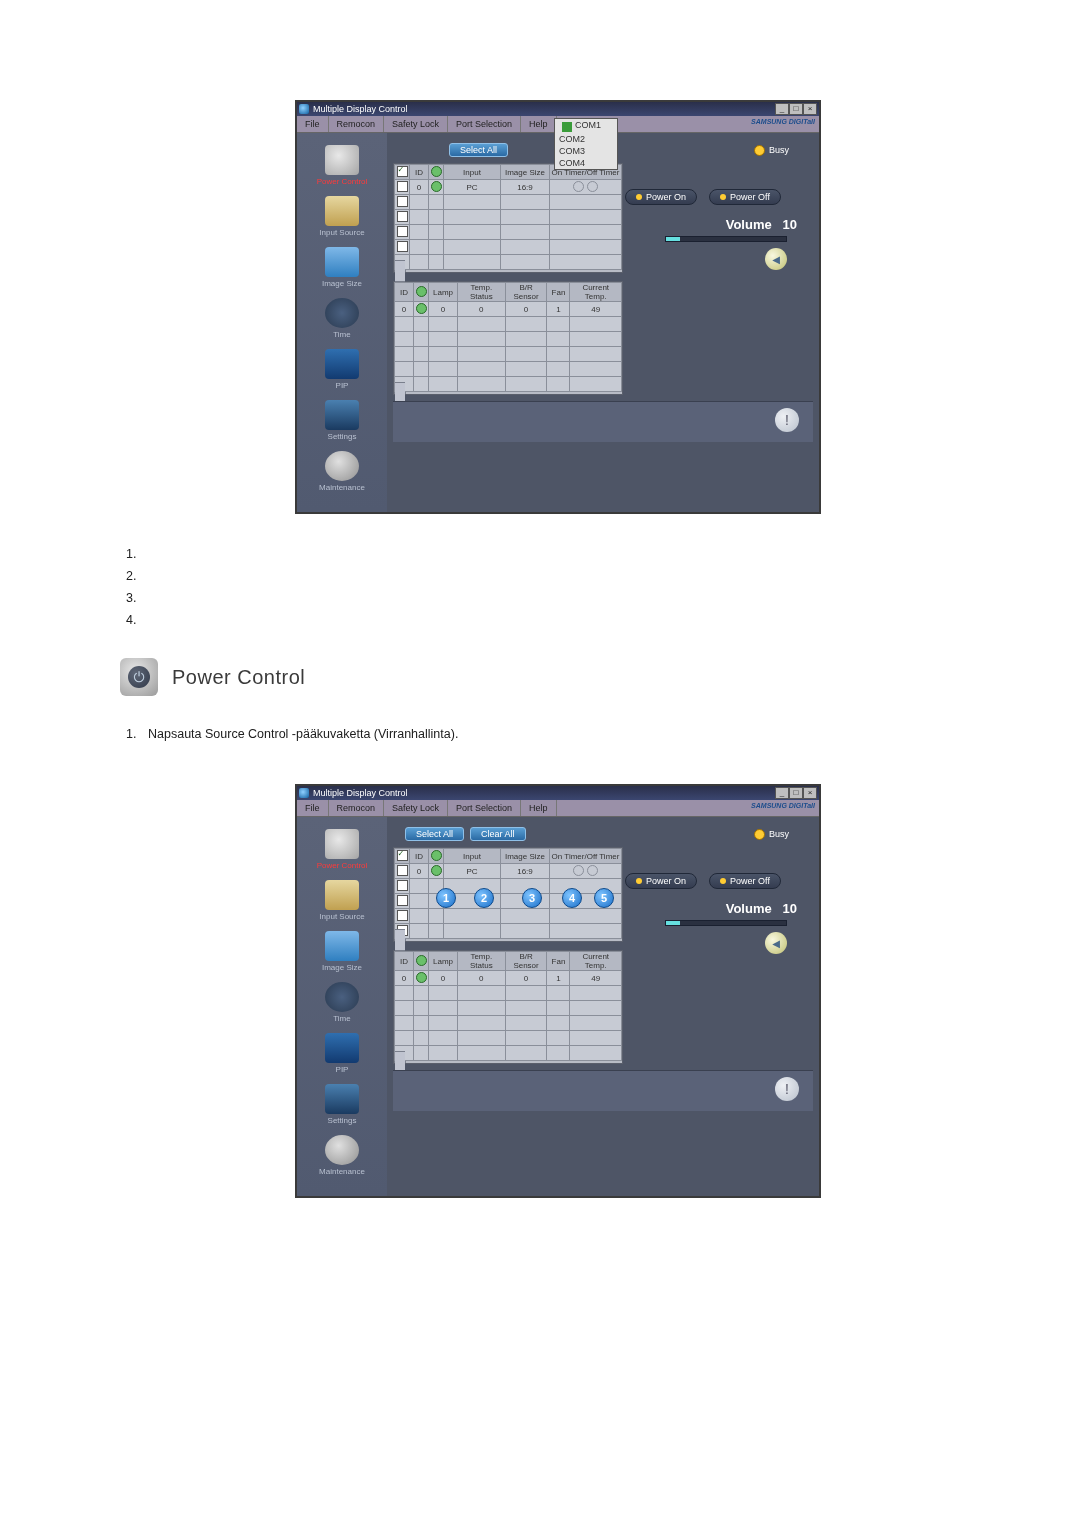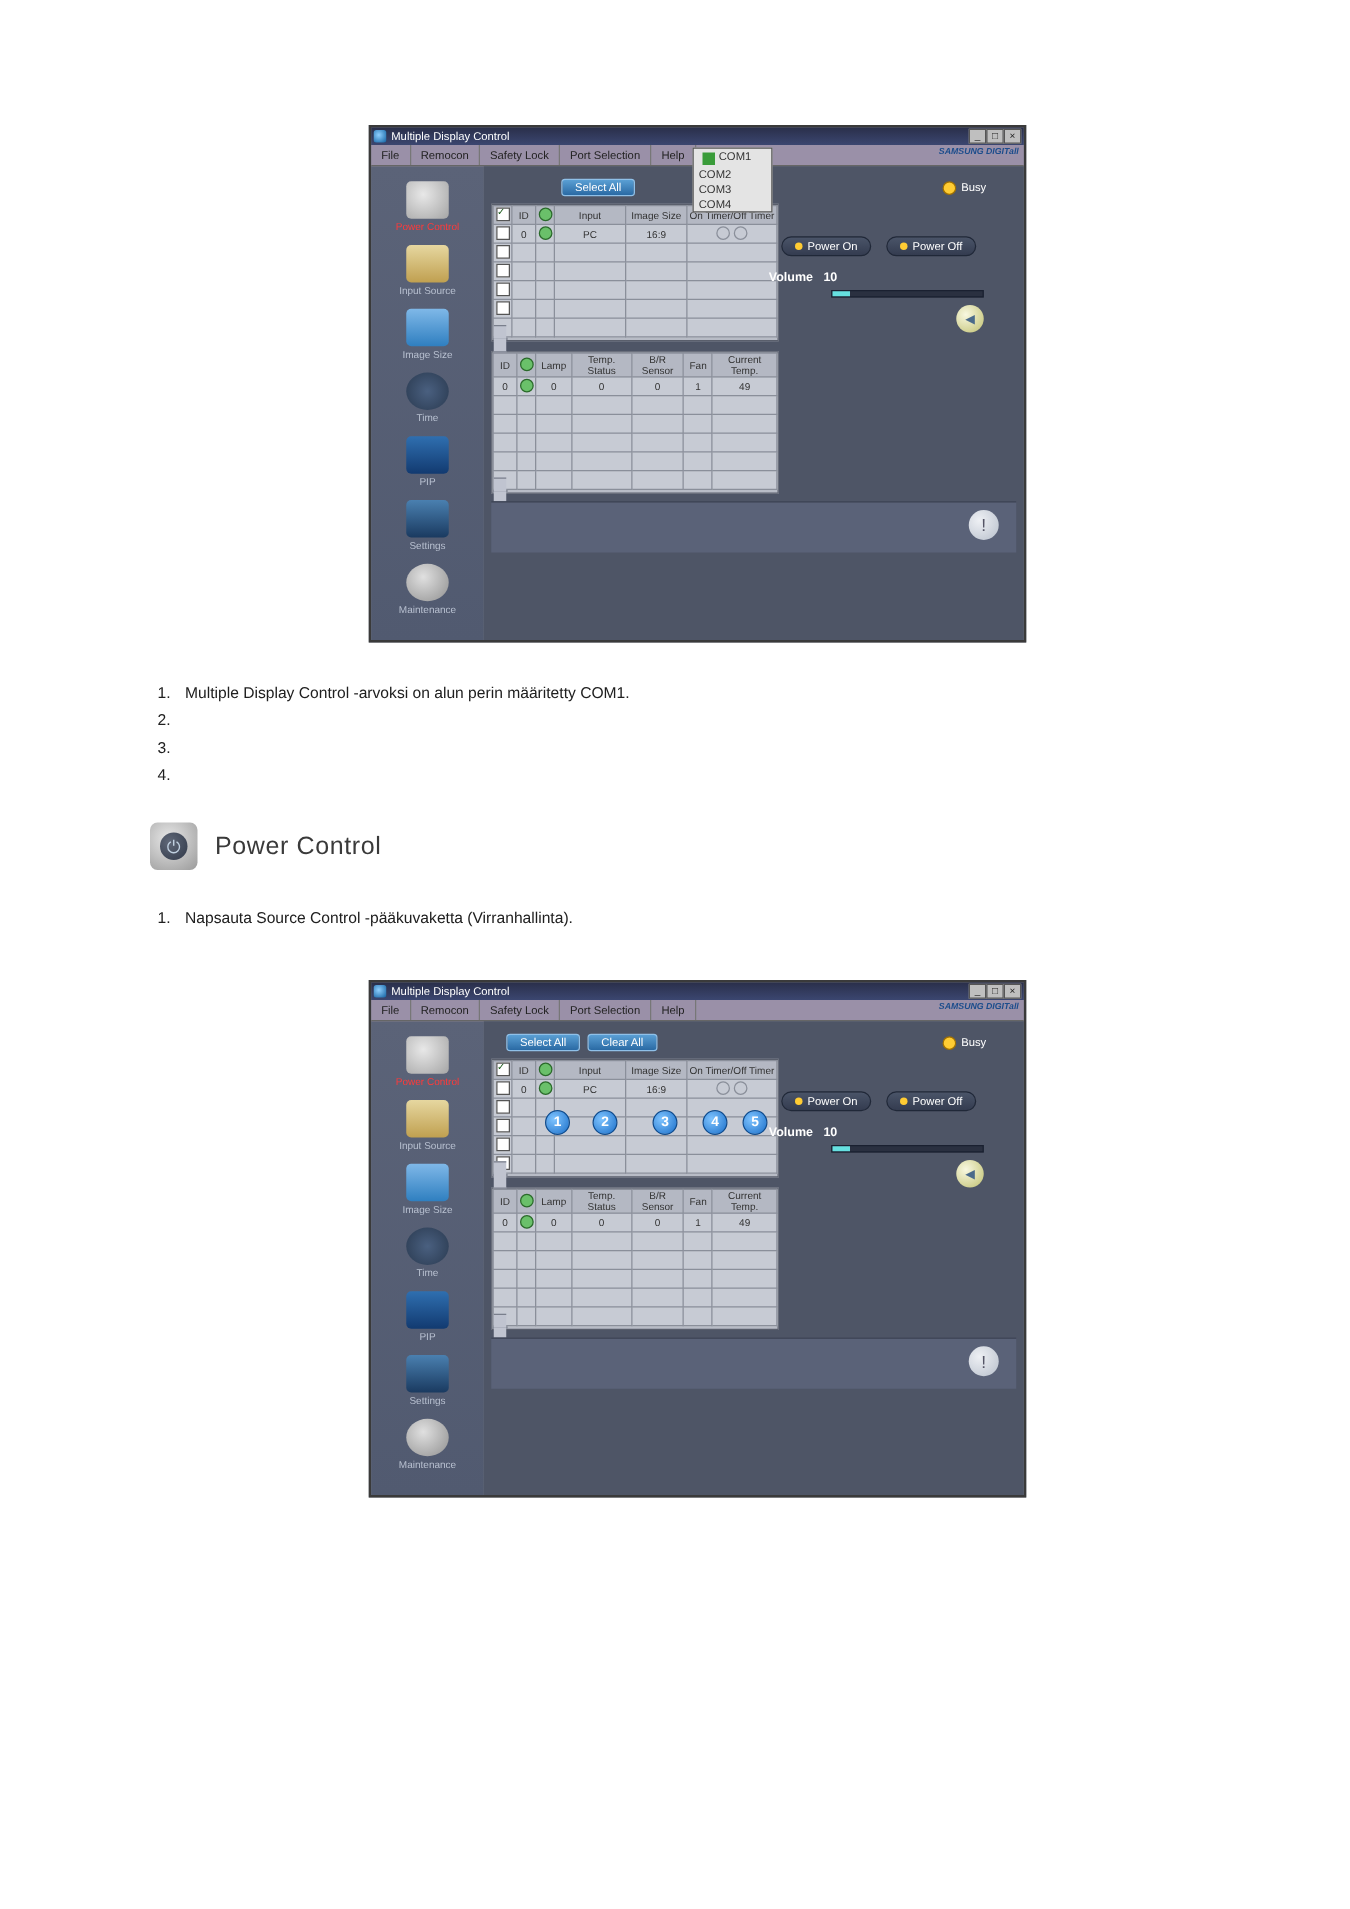--- a/index.html
+++ b/index.html
@@ -135,21 +135,21 @@
     position:absolute; right:22px; top:56px; width:188px;
   }
   .pwr-btns { display:flex; gap:12px; justify-content:center; margin-bottom:12px;}
   .pwr-btn {
     font-size:9px; color:#fff; padding:2px 10px;
     background: linear-gradient(#4a5468,#343c50);
     border-radius:10px; border:1px solid #202838;
     display:flex; align-items:center; gap:4px;
   }
   .pwr-btn .o { width:6px;height:6px;border-radius:50%; background:#ffcc33;}
-  .vol { font-size:10px; color:#fff; font-weight:bold; margin:6px 0 0 6px;}
+  .vol { font-size:13px; color:#fff; font-weight:bold; margin:6px 0 0 6px;text-align:right;}
   .vol-track {
     height:4px; background:#2a3040; margin:4px 10px 0 56px; position:relative; border:1px solid #1a2030;
   }
   .vol-track .fill { position:absolute; left:0; top:0; bottom:0; width:12%; background:#66e0e0;}
   .mute {
     width:22px;height:22px; border-radius:50%; background:radial-gradient(circle at 35% 35%,#f8f8e0,#c0c070);
     margin:6px 10px 0 auto; display:flex; align-items:center; justify-content:center;
     font-size:10px; color:#4a6a8a;
   }
   .bottom-bar {
@@ -428,21 +428,20 @@
         <div class="bottom-bar">
           <div class="warn">!</div>
         </div>
       </div>
     </div>
   </div>
 
   <div class="doc-list">
     <div class="row">
         <span class="num">1.</span>
-        <span>Multiple Display Control -arvoksi on alun perin määritetty COM1.</span>
       </div>
     <div class="row">
         <span class="num">2.</span>
       </div>
     <div class="row">
         <span class="num">3.</span>
       </div>
     <div class="row">
         <span class="num">4.</span>
       </div>

